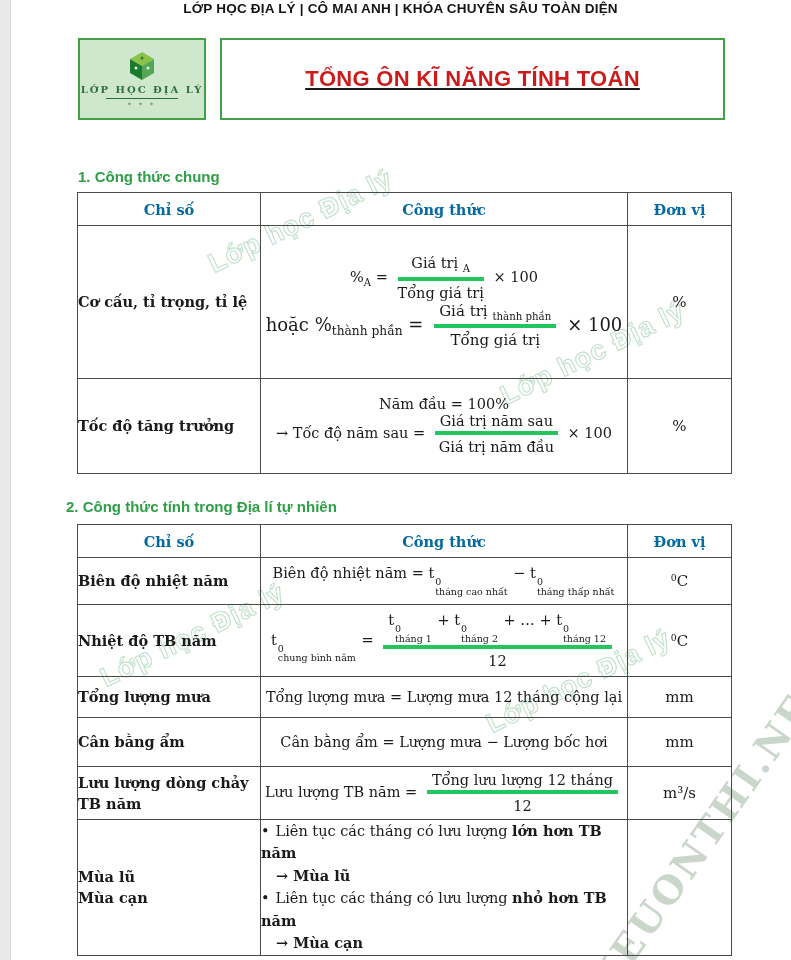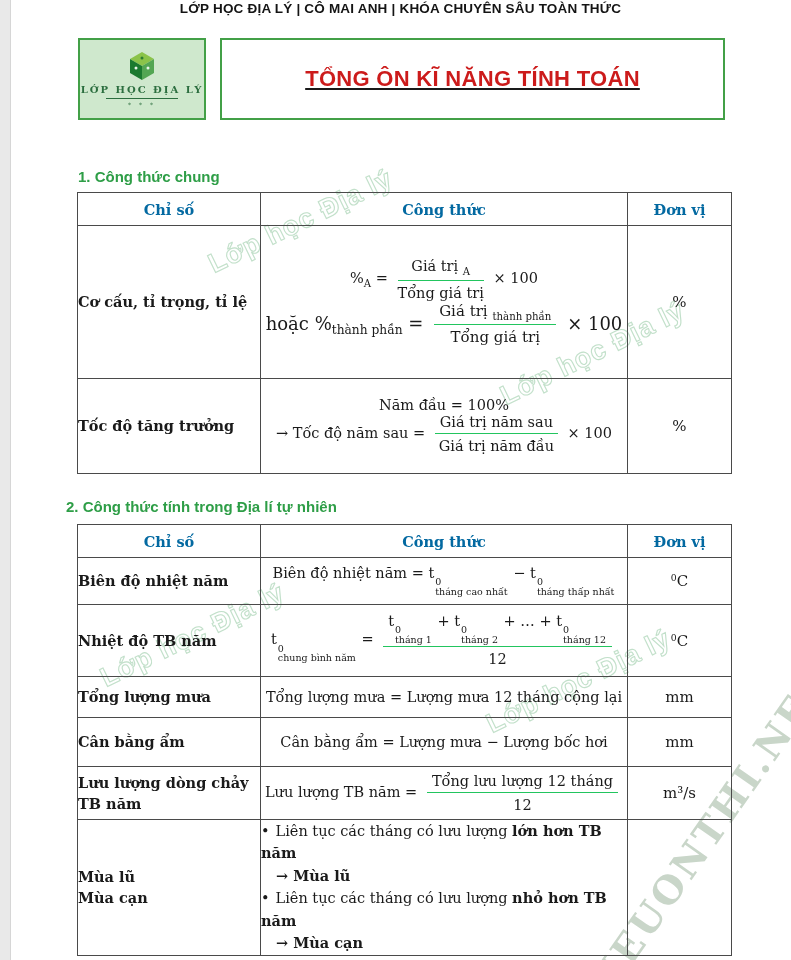--- a/index.html
+++ b/index.html
@@ -36,21 +36,21 @@
   table.f td,table.f th{border:1px solid #4a4a4a;padding:0;background:transparent;}
   .c1{width:182px;} .c2{width:366px;} .c3{width:103px;}
   th.hd{color:#0369a1;font-size:14.5px;font-weight:bold;text-align:center;}
   td.lbl{font-weight:bold;font-size:14.5px;text-align:left;vertical-align:middle;
         padding:2px 6px 2px 9px;line-height:1.45;}
   td.unit{text-align:center;vertical-align:middle;font-size:15px;}
   td.formula{vertical-align:middle;text-align:center;font-size:14.5px;}
   .fcol{display:flex;flex-direction:column;justify-content:space-evenly;align-items:center;height:100%;}
 
   .frac{display:inline-block;vertical-align:middle;text-align:center;line-height:1.25;margin:0 5px;}
-  .frac .num{display:block;border-bottom:1px solid #22c55e;padding:0 5px 1px;}
+  .frac .num{display:block;border-bottom:4px solid #22c55e;padding:0 5px 1px;}
   .frac .den{display:block;padding-top:3px;}
   sub.s{font-size:.7em;vertical-align:-4px;}
   .ss{display:inline-flex;flex-direction:column;align-items:flex-start;line-height:1.05;
       vertical-align:-7px;margin:0 1px;}
   .ss span{font-size:9.5px;}
   .big{font-size:18px;}
   .big sub.s{font-size:.68em;}
   sup.u{font-size:.62em;vertical-align:5px;}
 
   td.bullets{vertical-align:middle;text-align:left;font-size:14.5px;padding:4px 4px 4px 12px;line-height:1.55;}
@@ -64,21 +64,21 @@
   .corner-wm{position:absolute;left:525px;top:1055px;font-family:"DejaVu Serif",serif;
       font-weight:bold;font-size:38px;letter-spacing:3px;color:#c9d6c9;
       transform:rotate(-55deg);transform-origin:left top;white-space:nowrap;z-index:0;pointer-events:none;}
 </style>
 </head>
 <body>
 
 <div class="page">
   <div class="edge-strip"></div>
 
-  <div class="top-header">LỚP HỌC ĐỊA LÝ | CÔ MAI ANH | KHÓA CHUYÊN SÂU TOÀN THỨC</div>
+  <div class="top-header">LỚP HỌC ĐỊA LÝ | CÔ MAI ANH | KHÓA CHUYÊN SÂU TOÀN DIỆN</div>
 
   <div class="wm" style="left:200px;top:206px;">Lớp học Địa lý</div>
   <div class="wm" style="left:492px;top:338px;">Lớp học Địa lý</div>
   <div class="wm" style="left:92px;top:620px;">Lớp học Địa lý</div>
   <div class="wm" style="left:478px;top:666px;">Lớp học Địa lý</div>
   <div class="corner-wm">TAILIEUONTHI.NET</div>
 
   <div class="logo-box">
     <svg width="28" height="30" viewBox="0 0 28 30">
       <polygon points="14,1 26,8 14,15 2,8" fill="#8bc34a"></polygon>

